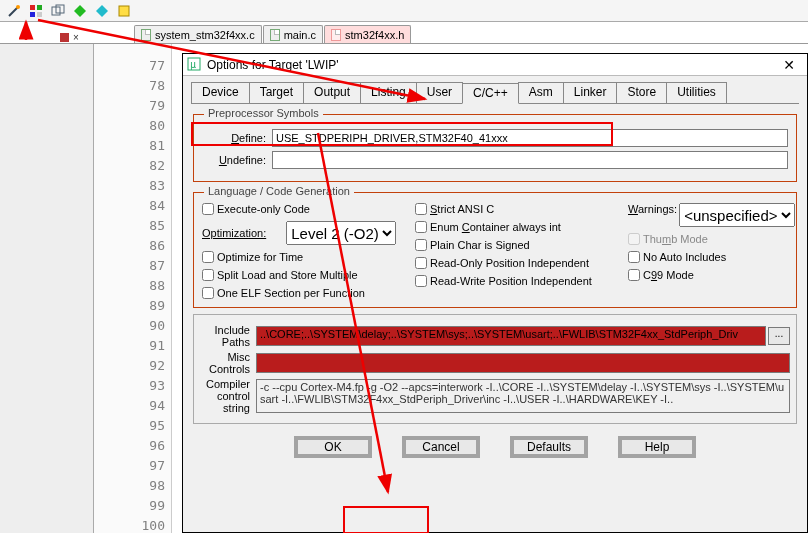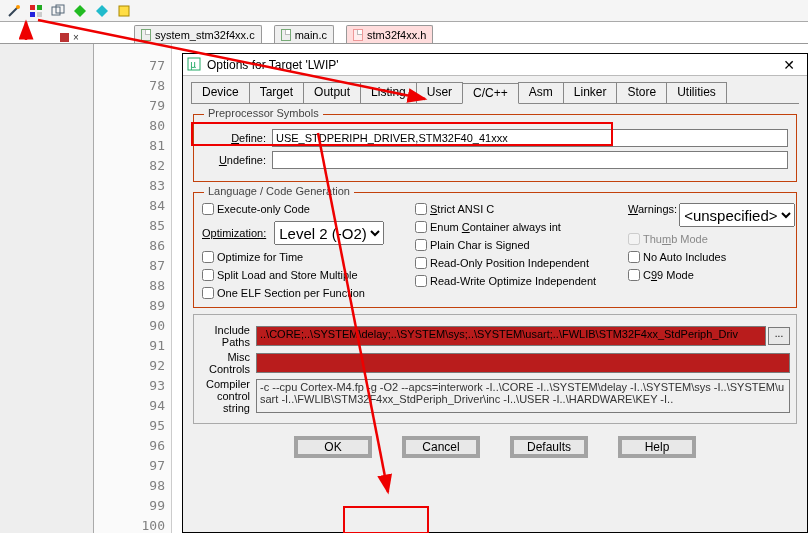--- a/index.html
+++ b/index.html
@@ -44,21 +44,21 @@
   .file-tab {
     height: 18px;
     border: 1px solid #999;
     border-bottom: none;
     padding: 1px 6px;
     display: flex;
     align-items: center;
     gap: 4px;
     font-size: 11px;
     background: #f0f0f0;
-    margin-right: 12px;
+    margin-right: 1px;
     border-top-left-radius: 2px;
     border-top-right-radius: 2px;
   }
   .file-tab.active { background: #fdd; }
   .tab-ico { width: 10px; height: 12px; background: #eee; border: 1px solid #bbb; position: relative; }
   .tab-ico::after { content: ''; position: absolute; top:0;right:0;width:4px;height:4px;background:#fff;border-left:1px solid #bbb;border-bottom:1px solid #bbb; }
   .tab-ico.c { border-color: #7a7; }
   .tab-ico.h { border-color: #e99; background: #fee; }
 
   
@@ -171,21 +171,21 @@
   }
 
   
   .hl-define { position: absolute; border: 2px solid #e00; pointer-events: none; }
 
   .lang-grid { display: flex; gap: 4px; }
   .lang-col { display: flex; flex-direction: column; gap: 6px; }
   .chk-row { display: flex; align-items: center; gap: 3px; font-size: 11px; }
   .chk-row input { margin: 0; width: 12px; height: 12px; }
   .chk-row.disabled { color: #888; }
-  .select-row { display: flex; align-items: center; gap: 8px; }
+  .select-row { display: flex; align-items: center; gap: 20px; }
   .select-row select { font-size: 15px; height: 24px; }
 
   .paths-box { border: 1px solid #aaa; padding: 6px; margin: 6px 2px 2px 2px; }
   .path-row { display: flex; align-items: center; margin: 3px 0; }
   .path-label { width: 56px; text-align: right; padding-right: 6px; font-size: 11px; }
   .path-input {
     flex: 1; border: 1px solid #7a7a7a; height: 20px; padding: 1px 3px;
     font-size: 11px; background: #b91c1c; white-space: nowrap; overflow: hidden;
   }
   .path-input.ro { background: #f0f0f0; color: #333; height: 34px; white-space: normal; word-break: break-all; line-height: 1.1; }
@@ -380,21 +380,21 @@
           <label class="chk-row">
               <input type="checkbox" style="">
               <span>Plain Char is Signed</span>
             </label>
           <label class="chk-row">
               <input type="checkbox" style="">
               <span>Read-Only Position Independent</span>
             </label>
           <label class="chk-row">
               <input type="checkbox" style="">
-              <span>Read-Write Optimize Independent</span>
+              <span>Read-Write Position Independent</span>
             </label>
         </div>
         <div class="lang-col" style="width:160px">
           <div class="select-row" style="flex-direction:row;align-items:flex-start;gap:2px">
             <span><span class="ul">W</span>arnings:</span>
             <select style="width:120px"><option>&lt;unspecified&gt;</option></select>
           </div>
           <label class="chk-row disabled">
               <input type="checkbox" disabled="" style="">
               <span>Thu<span class="ul">m</span>b Mode</span>

